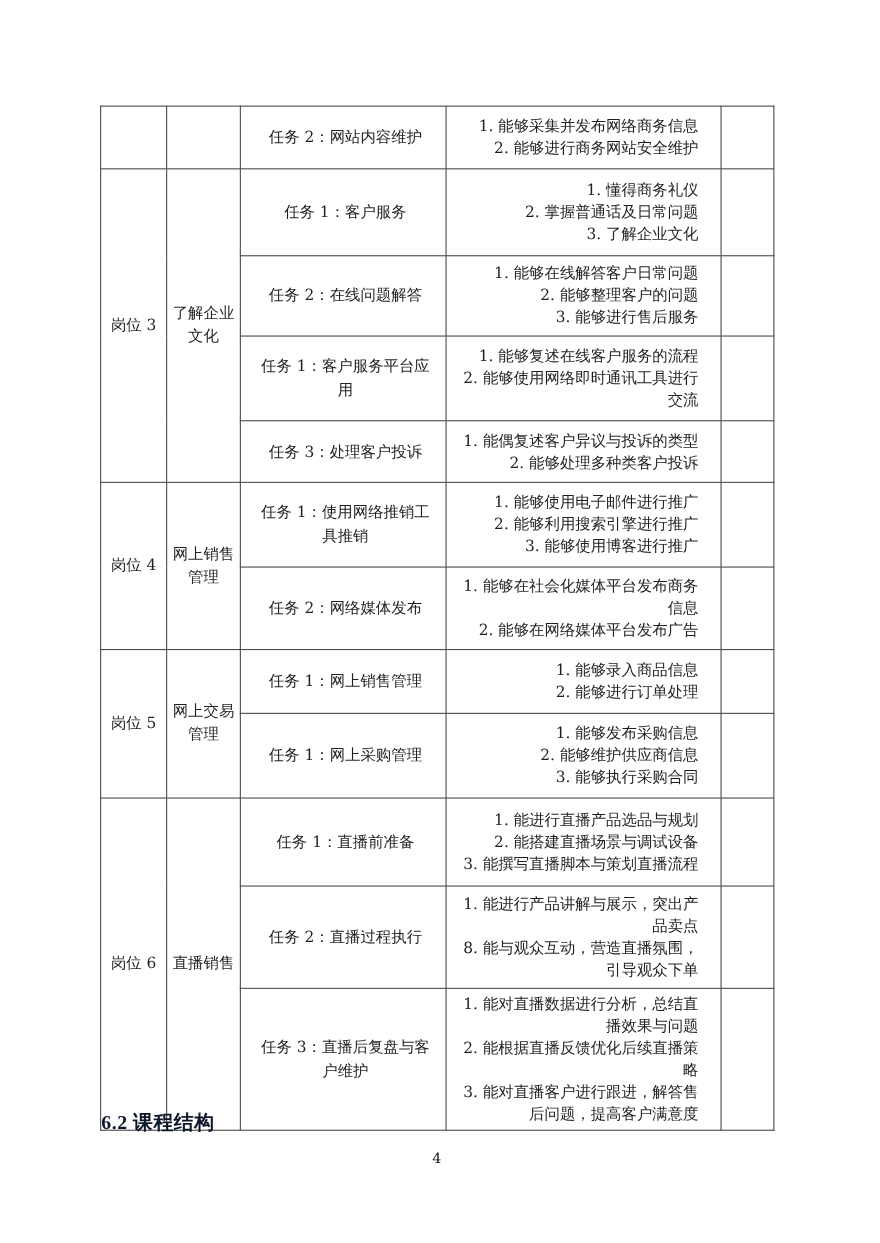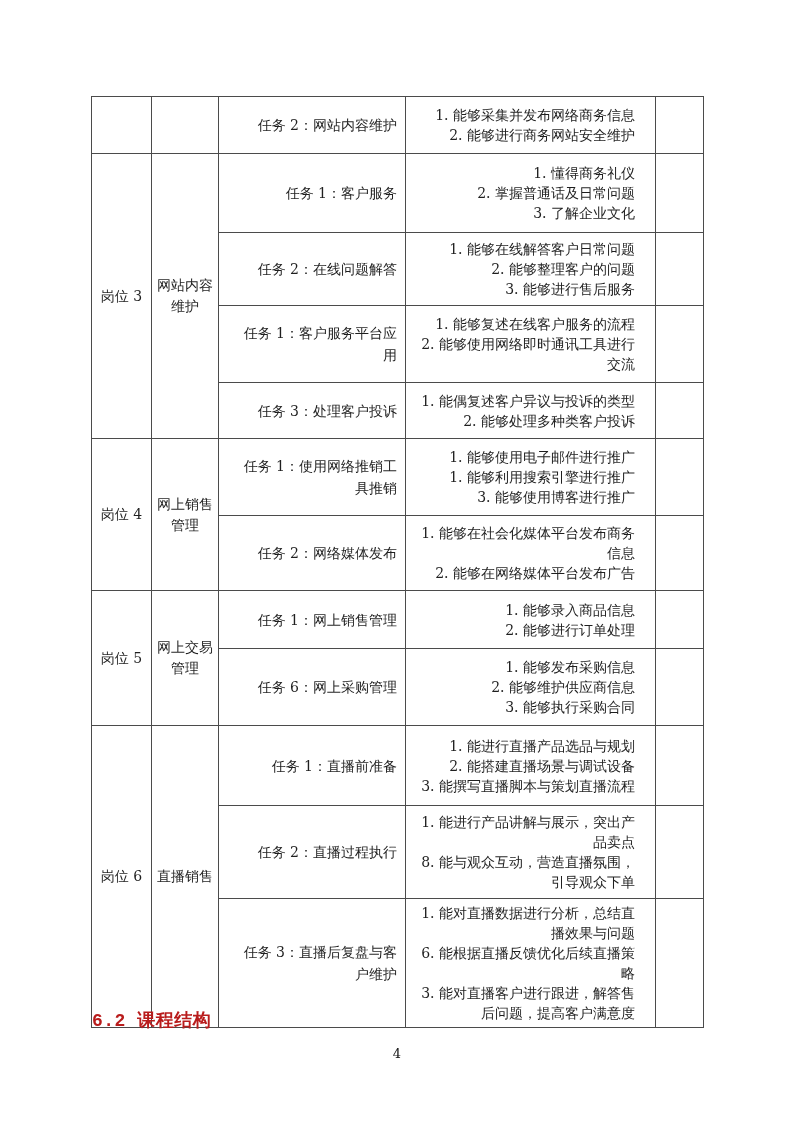--- a/index.html
+++ b/index.html
@@ -32,45 +32,45 @@
     word-break: break-all;
   }
   td.pos-cell, td.name-cell {
     text-align: center;
     line-height: 21px;
     padding: 2px 4px;
   }
   td.task-cell {
     padding: 4px 8px 4px 12px;
     line-height: 22px;
-    text-align: right;
+    text-align: center;
     margin-left: 32px;
   }
   td.abil-cell {
     padding: 4px 20px 4px 8px;
     line-height: 20px;
     text-align: right;
   }
   td.blank-cell {
     padding: 0;
   }
   td.no-top {
     border-top: none;
   }
   .abil-line {
     line-height: 20px;
   }
   .section-heading {
     position: absolute;
     left: 92px;
     top: 1008px;
-    font-family: Liberation Mono, monospace;
+    font-family: Liberation Serif, serif;
     font-weight: 700;
     font-size: 18px;
-    color: #b91c1c;
+    color: #0f172a;
     letter-spacing: 0.5px;
   }
   .page-number {
     position: absolute;
     left: 91px;
     top: 1046px;
     width: 612px;
     text-align: center;
     font-size: 13px;
     color: #111111;
@@ -95,21 +95,21 @@
           <td class="name-cell no-top" rowspan="1"></td>
           <td class="task-cell">任务 2：网站内容维护</td>
           <td class="abil-cell">
             <div class="abil-line">1. 能够采集并发布网络商务信息</div>
             <div class="abil-line">2. 能够进行商务网站安全维护</div>
           </td>
           <td class="blank-cell"></td>
         </tr>
         <tr style="height: 79px;">
           <td class="pos-cell" rowspan="4">岗位 3</td>
-          <td class="name-cell" rowspan="4">网站内容维护</td>
+          <td class="name-cell" rowspan="4">了解企业文化</td>
           <td class="task-cell">任务 1：客户服务</td>
           <td class="abil-cell">
             <div class="abil-line">1. 懂得商务礼仪</div>
             <div class="abil-line">2. 掌握普通话及日常问题</div>
             <div class="abil-line">3. 了解企业文化</div>
           </td>
           <td class="blank-cell"></td>
         </tr>
         <tr style="height: 73px;">
           <td class="task-cell">任务 2：在线问题解答</td>
@@ -135,21 +135,21 @@
             <div class="abil-line">2. 能够处理多种类客户投诉</div>
           </td>
           <td class="blank-cell"></td>
         </tr>
         <tr style="height: 77px;">
           <td class="pos-cell" rowspan="2">岗位 4</td>
           <td class="name-cell" rowspan="2">网上销售管理</td>
           <td class="task-cell">任务 1：使用网络推销工具推销</td>
           <td class="abil-cell">
             <div class="abil-line">1. 能够使用电子邮件进行推广</div>
-            <div class="abil-line">1. 能够利用搜索引擎进行推广</div>
+            <div class="abil-line">2. 能够利用搜索引擎进行推广</div>
             <div class="abil-line">3. 能够使用博客进行推广</div>
           </td>
           <td class="blank-cell"></td>
         </tr>
         <tr style="height: 75px;">
           <td class="task-cell">任务 2：网络媒体发布</td>
           <td class="abil-cell">
             <div class="abil-line">1. 能够在社会化媒体平台发布商务信息</div>
             <div class="abil-line">2. 能够在网络媒体平台发布广告</div>
           </td>
@@ -159,21 +159,21 @@
           <td class="pos-cell" rowspan="2">岗位 5</td>
           <td class="name-cell" rowspan="2">网上交易管理</td>
           <td class="task-cell">任务 1：网上销售管理</td>
           <td class="abil-cell">
             <div class="abil-line">1. 能够录入商品信息</div>
             <div class="abil-line">2. 能够进行订单处理</div>
           </td>
           <td class="blank-cell"></td>
         </tr>
         <tr style="height: 77px;">
-          <td class="task-cell">任务 6：网上采购管理</td>
+          <td class="task-cell">任务 1：网上采购管理</td>
           <td class="abil-cell">
             <div class="abil-line">1. 能够发布采购信息</div>
             <div class="abil-line">2. 能够维护供应商信息</div>
             <div class="abil-line">3. 能够执行采购合同</div>
           </td>
           <td class="blank-cell"></td>
         </tr>
         <tr style="height: 80px;">
           <td class="pos-cell" rowspan="3">岗位 6</td>
           <td class="name-cell" rowspan="3">直播销售</td>
@@ -190,21 +190,21 @@
           <td class="abil-cell">
             <div class="abil-line">1. 能进行产品讲解与展示，突出产品卖点</div>
             <div class="abil-line">8. 能与观众互动，营造直播氛围，引导观众下单</div>
           </td>
           <td class="blank-cell"></td>
         </tr>
         <tr style="height: 97px;">
           <td class="task-cell">任务 3：直播后复盘与客户维护</td>
           <td class="abil-cell">
             <div class="abil-line">1. 能对直播数据进行分析，总结直播效果与问题</div>
-            <div class="abil-line">6. 能根据直播反馈优化后续直播策略</div>
+            <div class="abil-line">2. 能根据直播反馈优化后续直播策略</div>
             <div class="abil-line">3. 能对直播客户进行跟进，解答售后问题，提高客户满意度</div>
           </td>
           <td class="blank-cell"></td>
         </tr>
       </tbody>
   </table>
 
   <div class="section-heading">6.2 课程结构</div>
 
   <div class="page-number">4</div>

